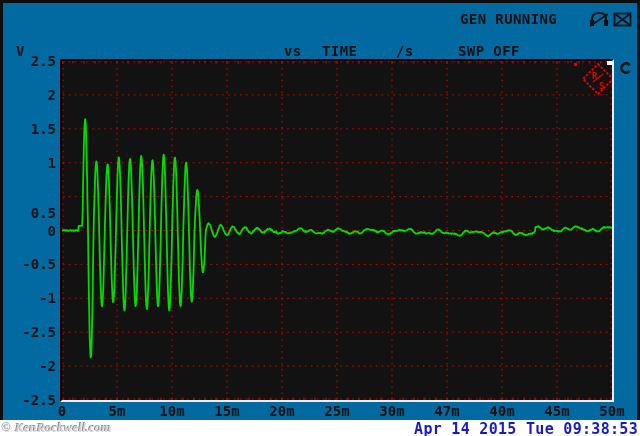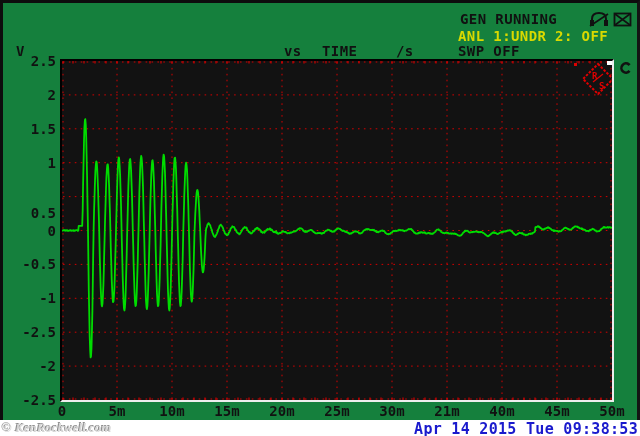--- a/index.html
+++ b/index.html
@@ -1,20 +1,20 @@
 <!DOCTYPE html>
 <html><head>
 <meta charset="utf-8">
 <style>
   html,body{margin:0;padding:0;background:#ffffff;}
   #screen{position:relative;width:640px;height:436px;overflow:hidden;
           font-family:"DejaVu Sans Mono","Liberation Mono",monospace;}
   
   #panel{position:absolute;left:0;top:0;width:640px;height:420px;
-         background:#15803d;box-sizing:border-box;
+         background:#0369a1;box-sizing:border-box;
          border-top:3px solid #0d0d0d;border-left:3px solid #0d0d0d;border-right:3px solid #141414;}
   .hdr{position:absolute;font-size:14px;font-weight:bold;color:#111;
        letter-spacing:0.4px;white-space:pre;}
   .yellow{color:#d9d900;}
   
   #plot{position:absolute;left:57px;top:56px;width:554px;height:343px;box-sizing:border-box;
         background:#121212;border:2px solid;border-color:#000 #ededed #ededed #000;}
   #plot svg{display:block;}
   
   .ytick{position:absolute;left:6px;width:47px;text-align:right;font-size:14px;
@@ -48,21 +48,20 @@
       </svg>
     </span>
     <span class="statico" style="left:610px;top:9px;">
       <svg width="19" height="15" viewBox="0 0 19 15">
         <rect x="1.5" y="1.5" width="16" height="12" fill="none" stroke="#111" stroke-width="1.8"></rect>
         <line x1="2" y1="2" x2="17" y2="13" stroke="#111" stroke-width="1.6"></line>
         <line x1="17" y1="2" x2="2" y2="13" stroke="#111" stroke-width="1.6"></line>
       </svg>
     </span>
 
-    <span class="hdr yellow" style="left:455px;top:25px;">ANL 1:UNDR 2: OFF</span>
 
     <span class="hdr" style="left:13px;top:40px;">V</span>
     <span class="hdr" style="left:281px;top:40px;">vs</span>
     <span class="hdr" style="left:319px;top:40px;">TIME</span>
     <span class="hdr" style="left:393px;top:40px;">/s</span>
     <span class="hdr" style="left:455px;top:40px;">SWP OFF</span>
 
     <div id="plot">
       <svg id="plot-svg" width="550" height="339" viewBox="0 0 550 339">
           <line x1="1" y1="1" x2="1" y2="338" stroke="#d40000" stroke-width="1" stroke-dasharray="1.6 4.3"></line>
@@ -221,21 +220,21 @@
         <div class="ytick" style="top: 390px;">-2.5</div>
       </div>
     <div id="xlabels">
         <div class="xtick" style="left: 37px;">0</div>
         <div class="xtick" style="left: 92px;">5m</div>
         <div class="xtick" style="left: 147px;">10m</div>
         <div class="xtick" style="left: 202px;">15m</div>
         <div class="xtick" style="left: 257px;">20m</div>
         <div class="xtick" style="left: 312px;">25m</div>
         <div class="xtick" style="left: 367px;">30m</div>
-        <div class="xtick" style="left: 422px;">21m</div>
+        <div class="xtick" style="left: 422px;">47m</div>
         <div class="xtick" style="left: 477px;">40m</div>
         <div class="xtick" style="left: 532px;">45m</div>
         <div class="xtick" style="left: 587px;">50m</div>
       </div>
   </div>
 
   <div id="bottomstrip">
     <span id="watermark">© KenRockwell.com</span>
     <span id="datetime">Apr 14 2015 Tue 09:38:53</span>
   </div>

